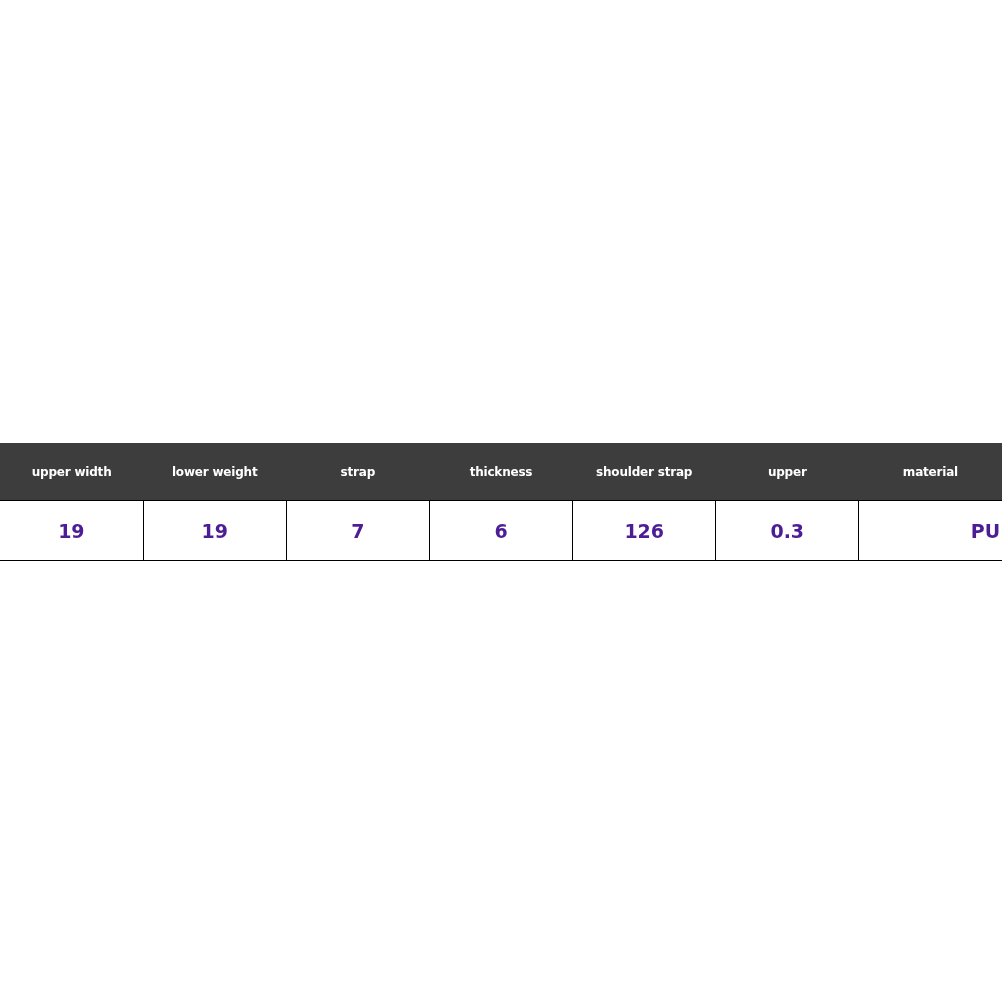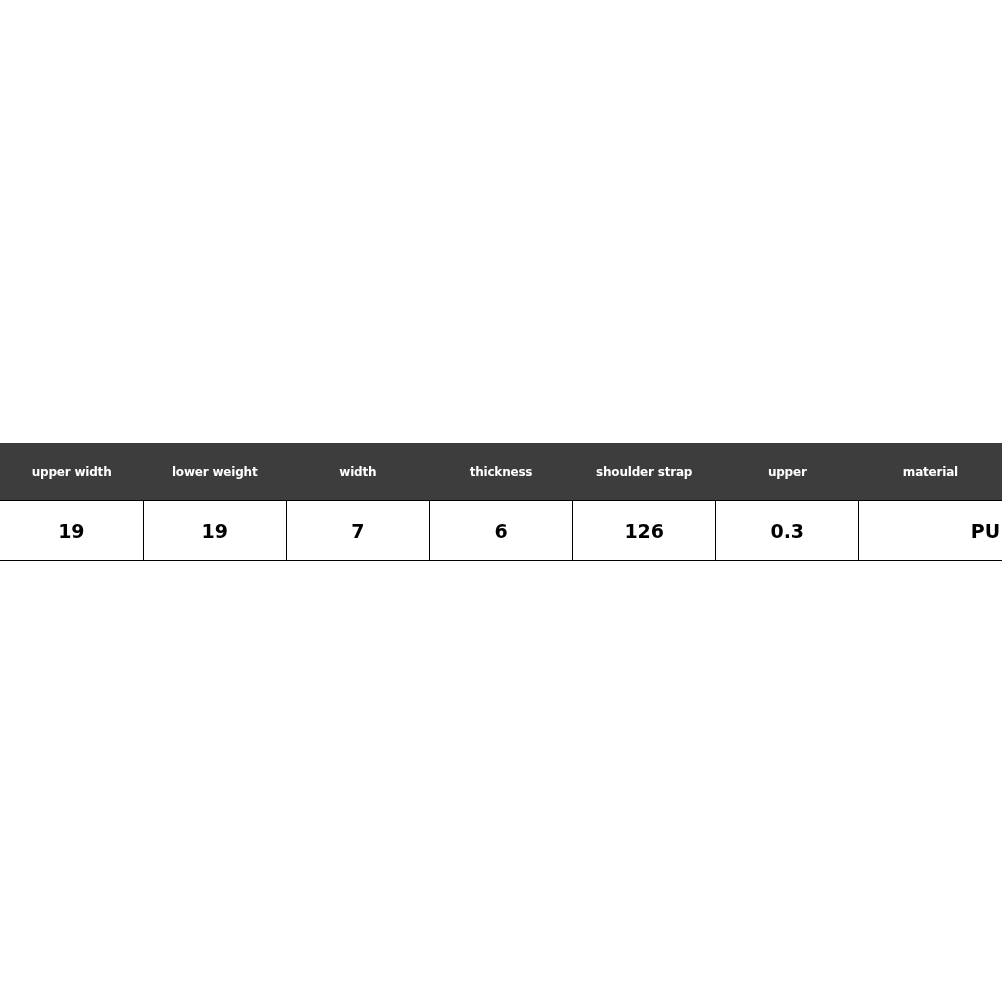--- a/index.html
+++ b/index.html
@@ -60,21 +60,21 @@
     white-space: nowrap;
   }
 
   
   table.spec-table tbody tr {
     background: #ffffff;
   }
   table.spec-table tbody td {
     height: 59px;
     padding: 0 2px;
-    color: #000000;
+    color: #4c1d95;
     background: #ffffff;
     font-family: "DejaVu Sans", sans-serif;
     font-size: 19px;
     font-weight: bold;
     letter-spacing: -0.1px;
     text-align: center;
     vertical-align: middle;
     border: 1.4px solid #000000;
     white-space: nowrap;
   }
@@ -94,21 +94,21 @@
           <col>
           <col>
           <col>
           <col>
           <col>
       </colgroup>
       <thead>
         <tr>
           <th>upper width</th>
           <th>lower weight</th>
-          <th>width</th>
+          <th>strap</th>
           <th>thickness</th>
           <th>shoulder strap</th>
           <th>upper</th>
           <th>material</th>
         </tr>
       </thead>
       <tbody>
         <tr>
           <td>19</td>
           <td>19</td>

